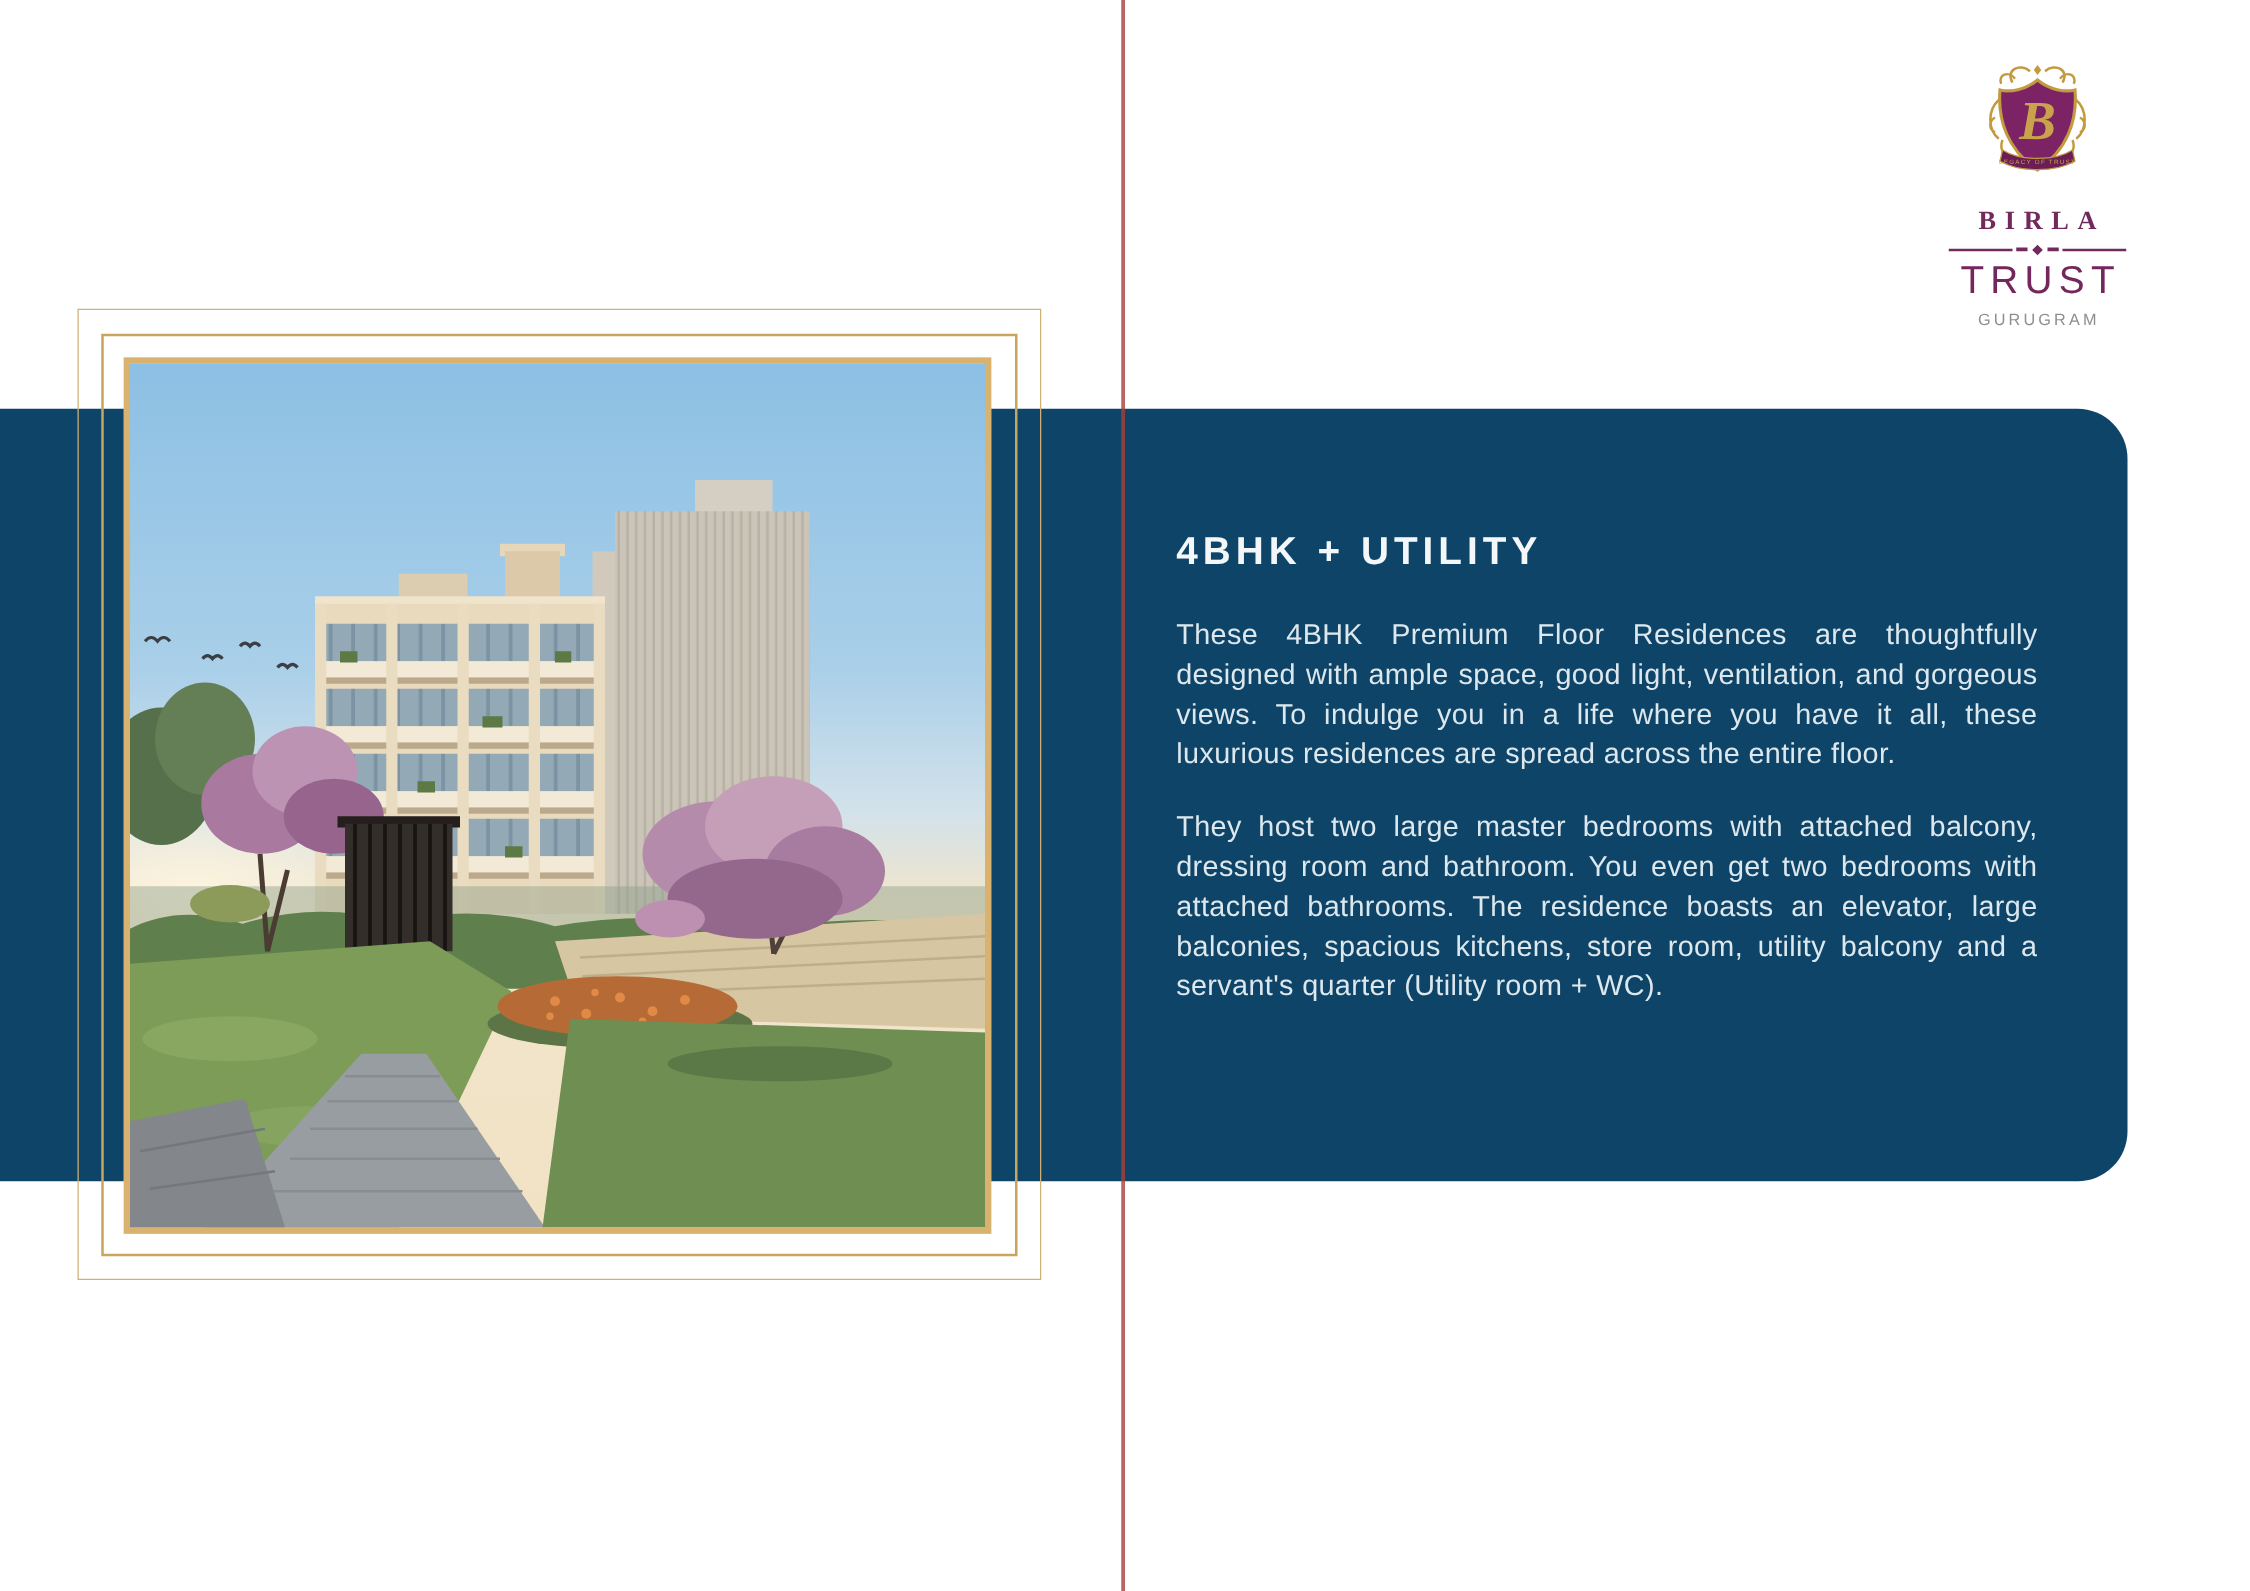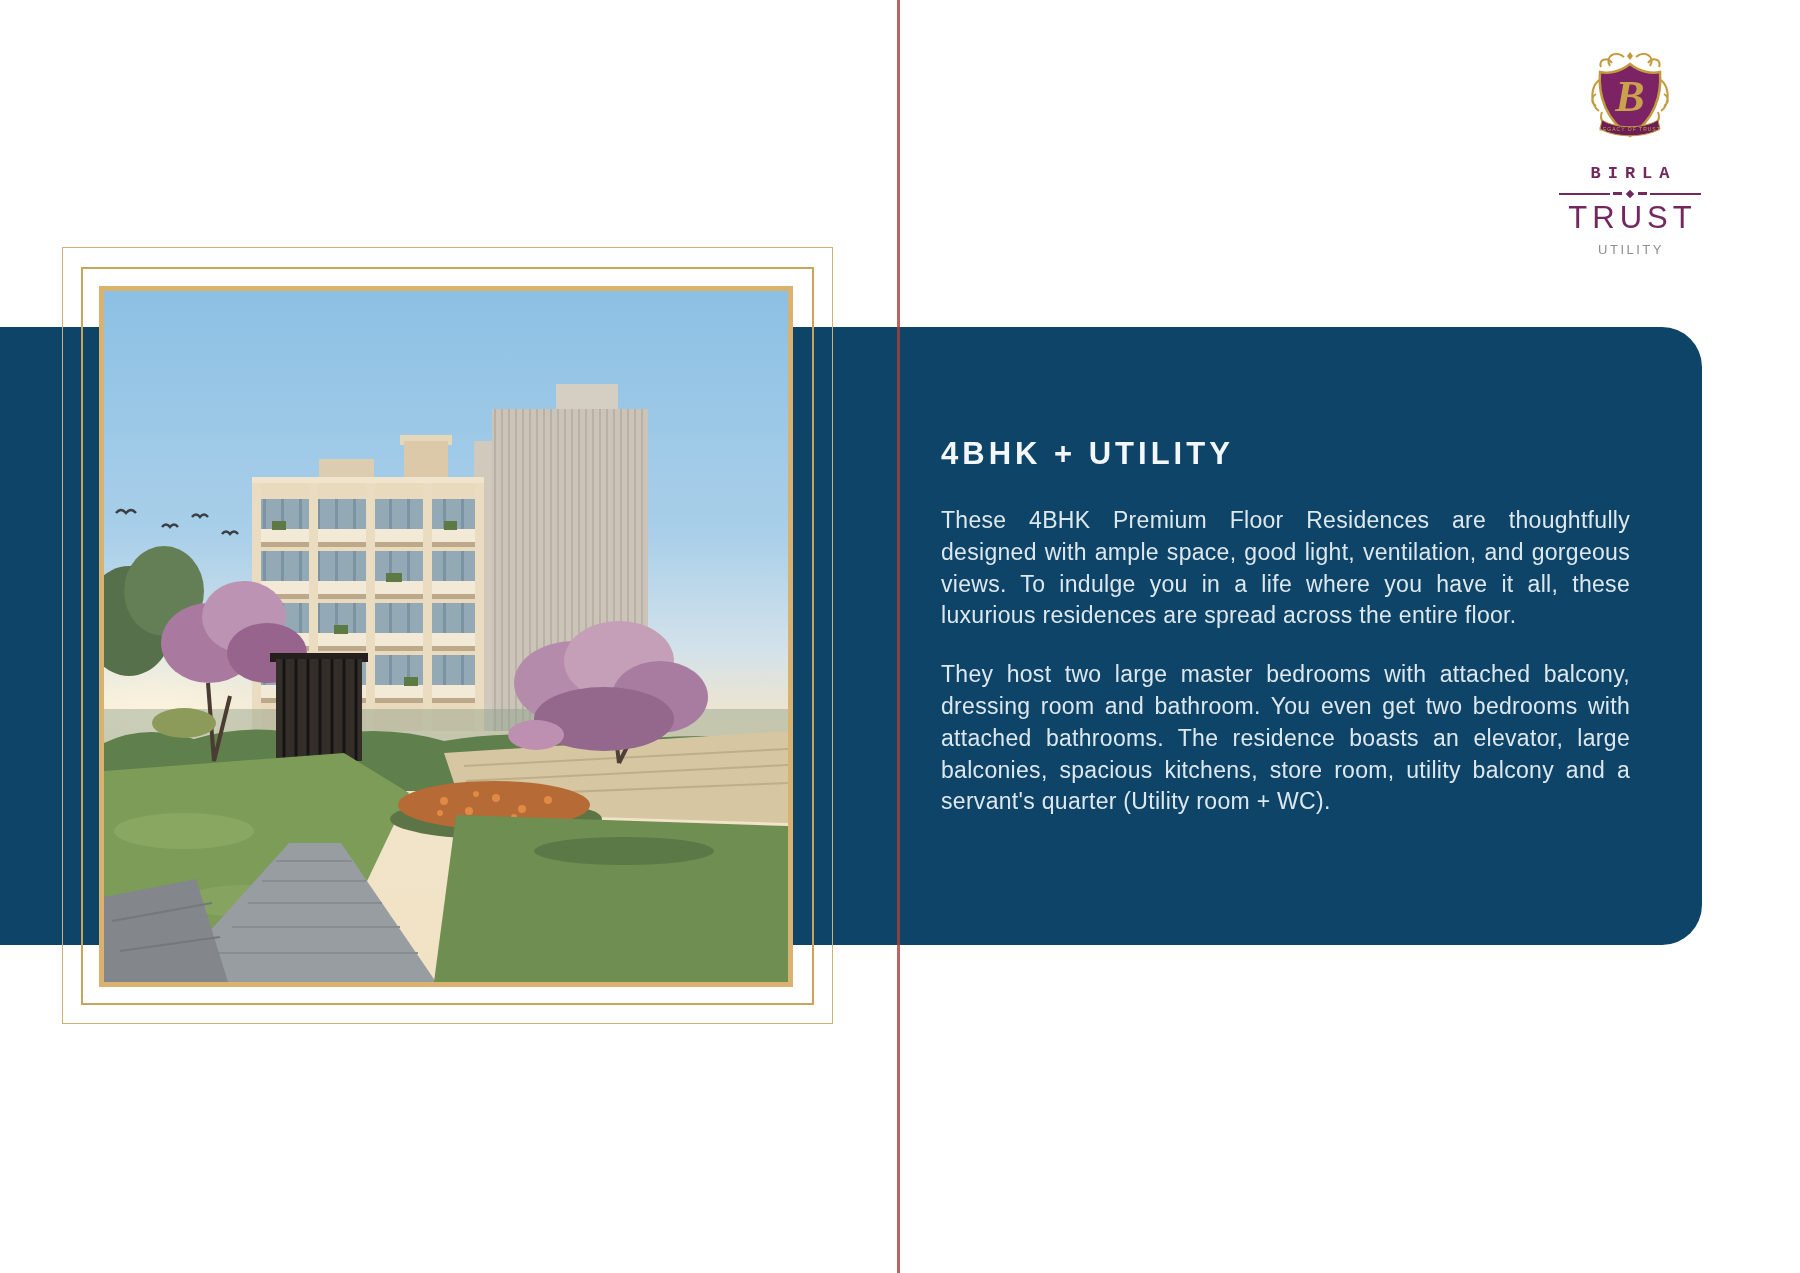--- a/index.html
+++ b/index.html
@@ -18,31 +18,31 @@
   
   .photo-frame{position:absolute;left:99px;top:286px;width:694px;height:701px;
       box-sizing:border-box;border:5px solid #d9b26f;z-index:3;background:#bcd8ec;}
   .photo-frame svg{display:block;width:100%;height:100%;}
 
   
   .red-line{position:absolute;left:897px;top:0;width:3px;height:1273px;
       background:rgba(170,62,56,0.8);z-index:6;}
 
   
-  .content{position:absolute;left:941px;top:438px;width:689px;z-index:4;}
+  .content{position:absolute;left:941px;top:425px;width:689px;z-index:4;}
   .content h1{margin:0 0 36px 0;font-size:31px;line-height:31px;font-weight:bold;
       letter-spacing:4px;color:#f3f7f9;}
   .content p{margin:0 0 27px 0;font-size:23px;line-height:31.8px;letter-spacing:0.3px;
       color:#dde8ee;text-align:justify;}
   .content p:last-child{margin-bottom:0;}
 
   
   .logo{position:absolute;left:1500px;top:50px;width:260px;text-align:center;z-index:4;}
   .crest{display:block;margin:0 auto 6px auto;width:88px;height:108px;}
-  .birla{font-family:Liberation Mono, monospace;font-size:17px;font-weight:600;
+  .birla{font-family:Liberation Serif, serif;font-size:21px;font-weight:600;
       letter-spacing:7px;padding-left:7px;color:#72295c;}
   .brand-divider{display:flex;align-items:center;width:142px;margin:7px auto 3px auto;height:7px;}
   .dline{flex:1;height:2px;background:#72295c;}
   .ddash{width:9px;height:3px;background:#72295c;margin:0 3px;}
   .ddiamond{width:6px;height:6px;background:#72295c;transform:rotate(45deg);margin:0 2px;}
   .navya{font-size:31px;font-weight:400;letter-spacing:5px;padding-left:5px;color:#74275d;}
   .gurugram{margin-top:6px;font-size:13px;letter-spacing:2.5px;padding-left:2px;color:#8f8f93;}
 </style>
 </head>
 <body>
@@ -244,16 +244,16 @@
     </svg>
     <div class="birla">BIRLA</div>
     <div class="brand-divider">
       <span class="dline"></span>
       <span class="ddash"></span>
       <span class="ddiamond"></span>
       <span class="ddash"></span>
       <span class="dline"></span>
     </div>
     <div class="navya">TRUST</div>
-    <div class="gurugram">UTILITY</div>
+    <div class="gurugram">GURUGRAM</div>
   </div>
 
 </div>
 
 </body></html>

